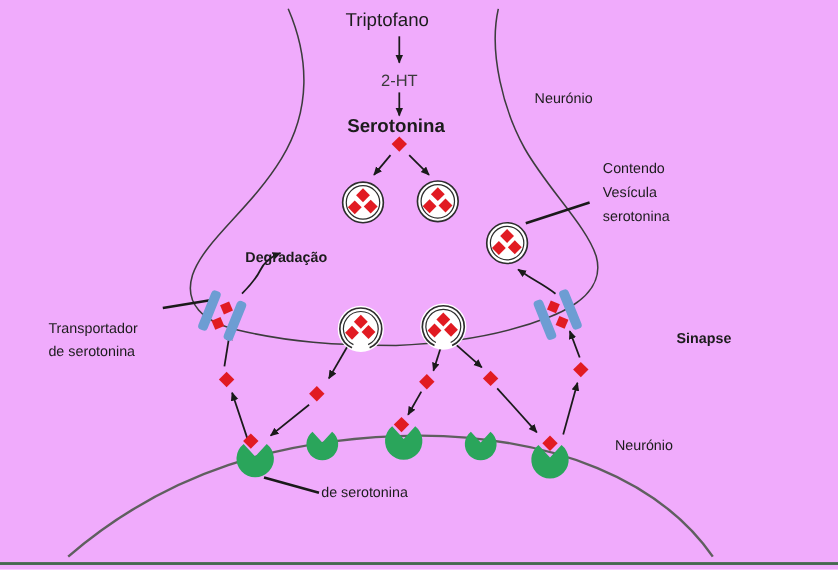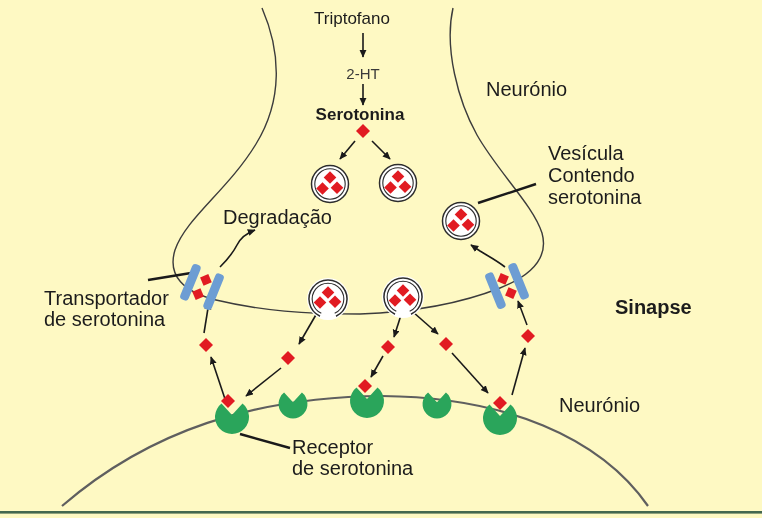--- a/index.html
+++ b/index.html
@@ -1,21 +1,21 @@
 <!DOCTYPE html>
 <html><head>
 <meta charset="utf-8">
 <style>
   html,body{margin:0;padding:0;background:#ffffff;}
   #stage{
-    position:relative;width:762px;height:518px;background:#fef9c3;overflow:hidden;
+    position:relative;width:762px;height:518px;background:#f0abfc;overflow:hidden;
     font-family:"Liberation Sans", sans-serif;color:#1c1c1c;
   }
   #canvas{position:absolute;left:0;top:0;}
-  .lbl{position:absolute;font-size:20px;line-height:21px;white-space:nowrap;color:#1c1c1c;}
+  .lbl{position:absolute;font-size:13px;line-height:21px;white-space:nowrap;color:#1c1c1c;}
   .lbl.center{transform:translateX(-50%);text-align:center;}
   .lbl.bold{font-weight:bold;}
   .lbl.big{font-size:17px;}
   .lbl.small{font-size:15px;color:#3a3a3a;}
 </style>
 </head>
 <body>
 
 <div id="stage">
 
@@ -133,36 +133,35 @@
 
   <div class="lbl center small" style="left:363px;top:63px;">2-HT</div>
 
   <div class="lbl center bold big" style="left:360px;top:104px;">Serotonina</div>
 
   <div class="lbl" style="left:486px;top:79px;">
     <div>Neurónio</div>
   </div>
 
   <div class="lbl" style="left:548px;top:142px;line-height:22px;">
+    <div>Contendo</div>
     <div>Vesícula</div>
-    <div>Contendo</div>
     <div>serotonina</div>
   </div>
 
-  <div class="lbl" style="left:223px;top:207px;">Degradação</div>
+  <div class="lbl" style="left:223px;top:223px;font-weight:bold;">Degradação</div>
 
   <div class="lbl" style="left:44px;top:288px;">
     <div>Transportador</div>
     <div>de serotonina</div>
   </div>
 
   <div class="lbl bold" style="left:572px;top:297px;margin-left:43px;">Sinapse</div>
 
   <div class="lbl" style="left:559px;top:394px;line-height:22px;">
     <div>Neurónio</div>
   </div>
 
   <div class="lbl" style="left:292px;top:437px;">
-    <div>Receptor</div>
     <div>de serotonina</div>
   </div>
 
 </div>
 
 </body></html>

